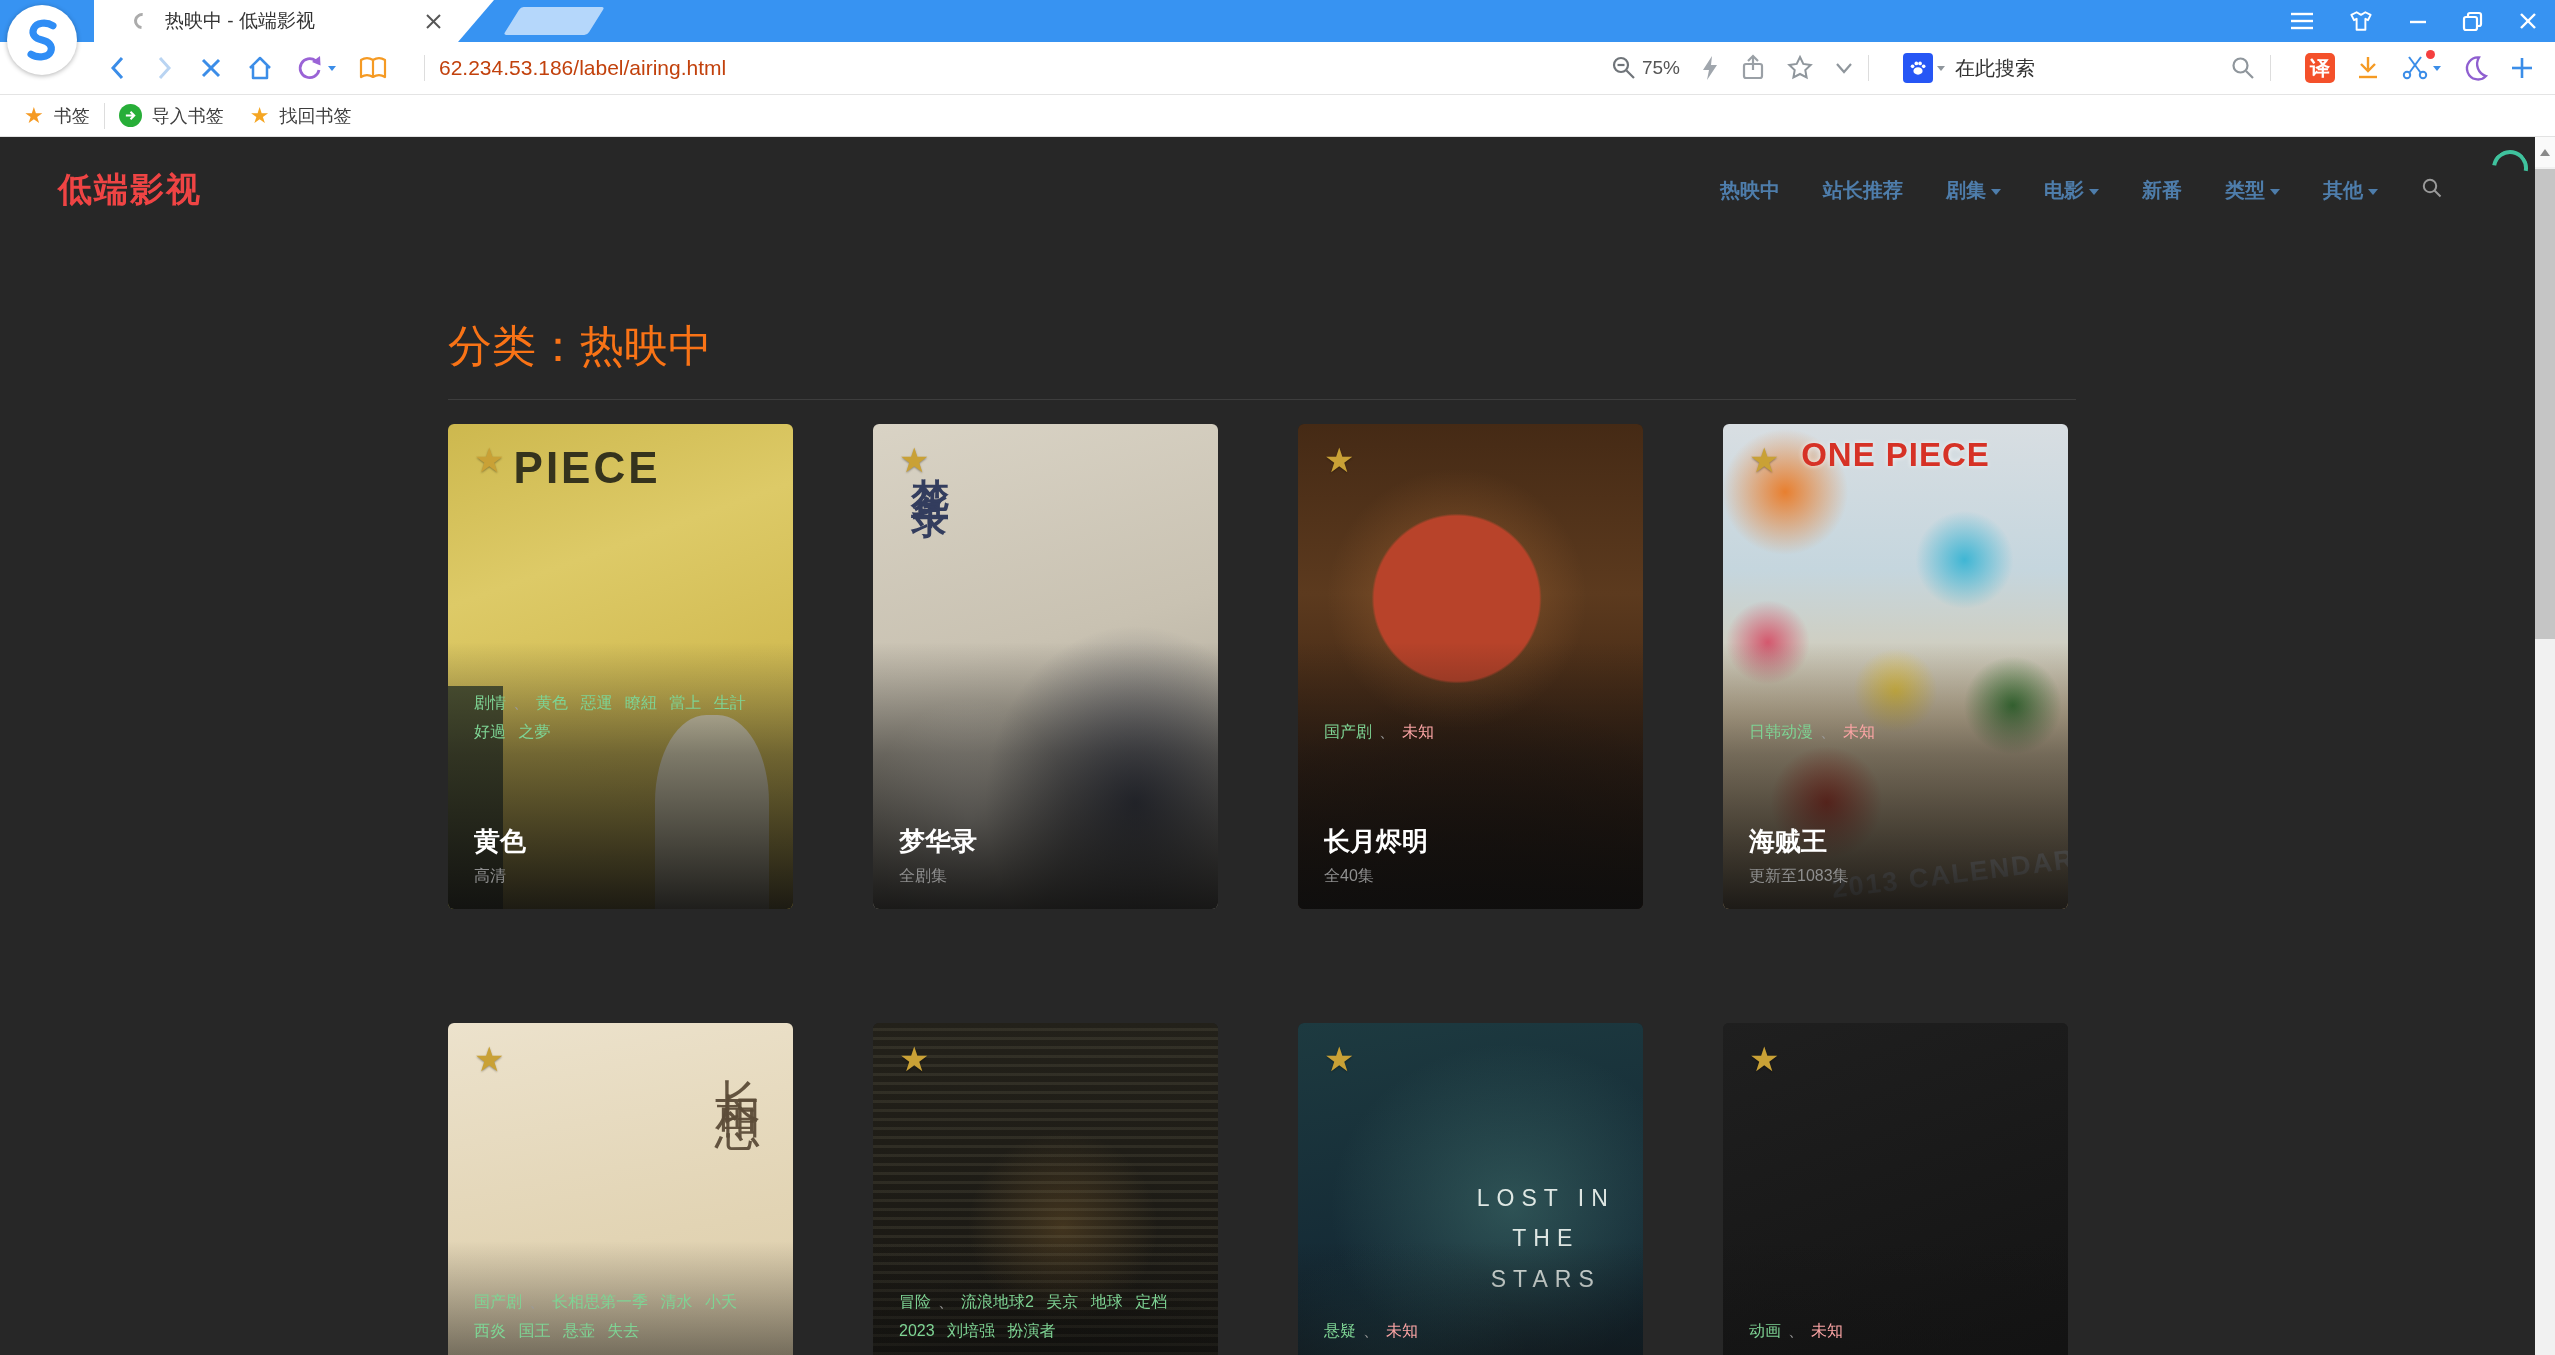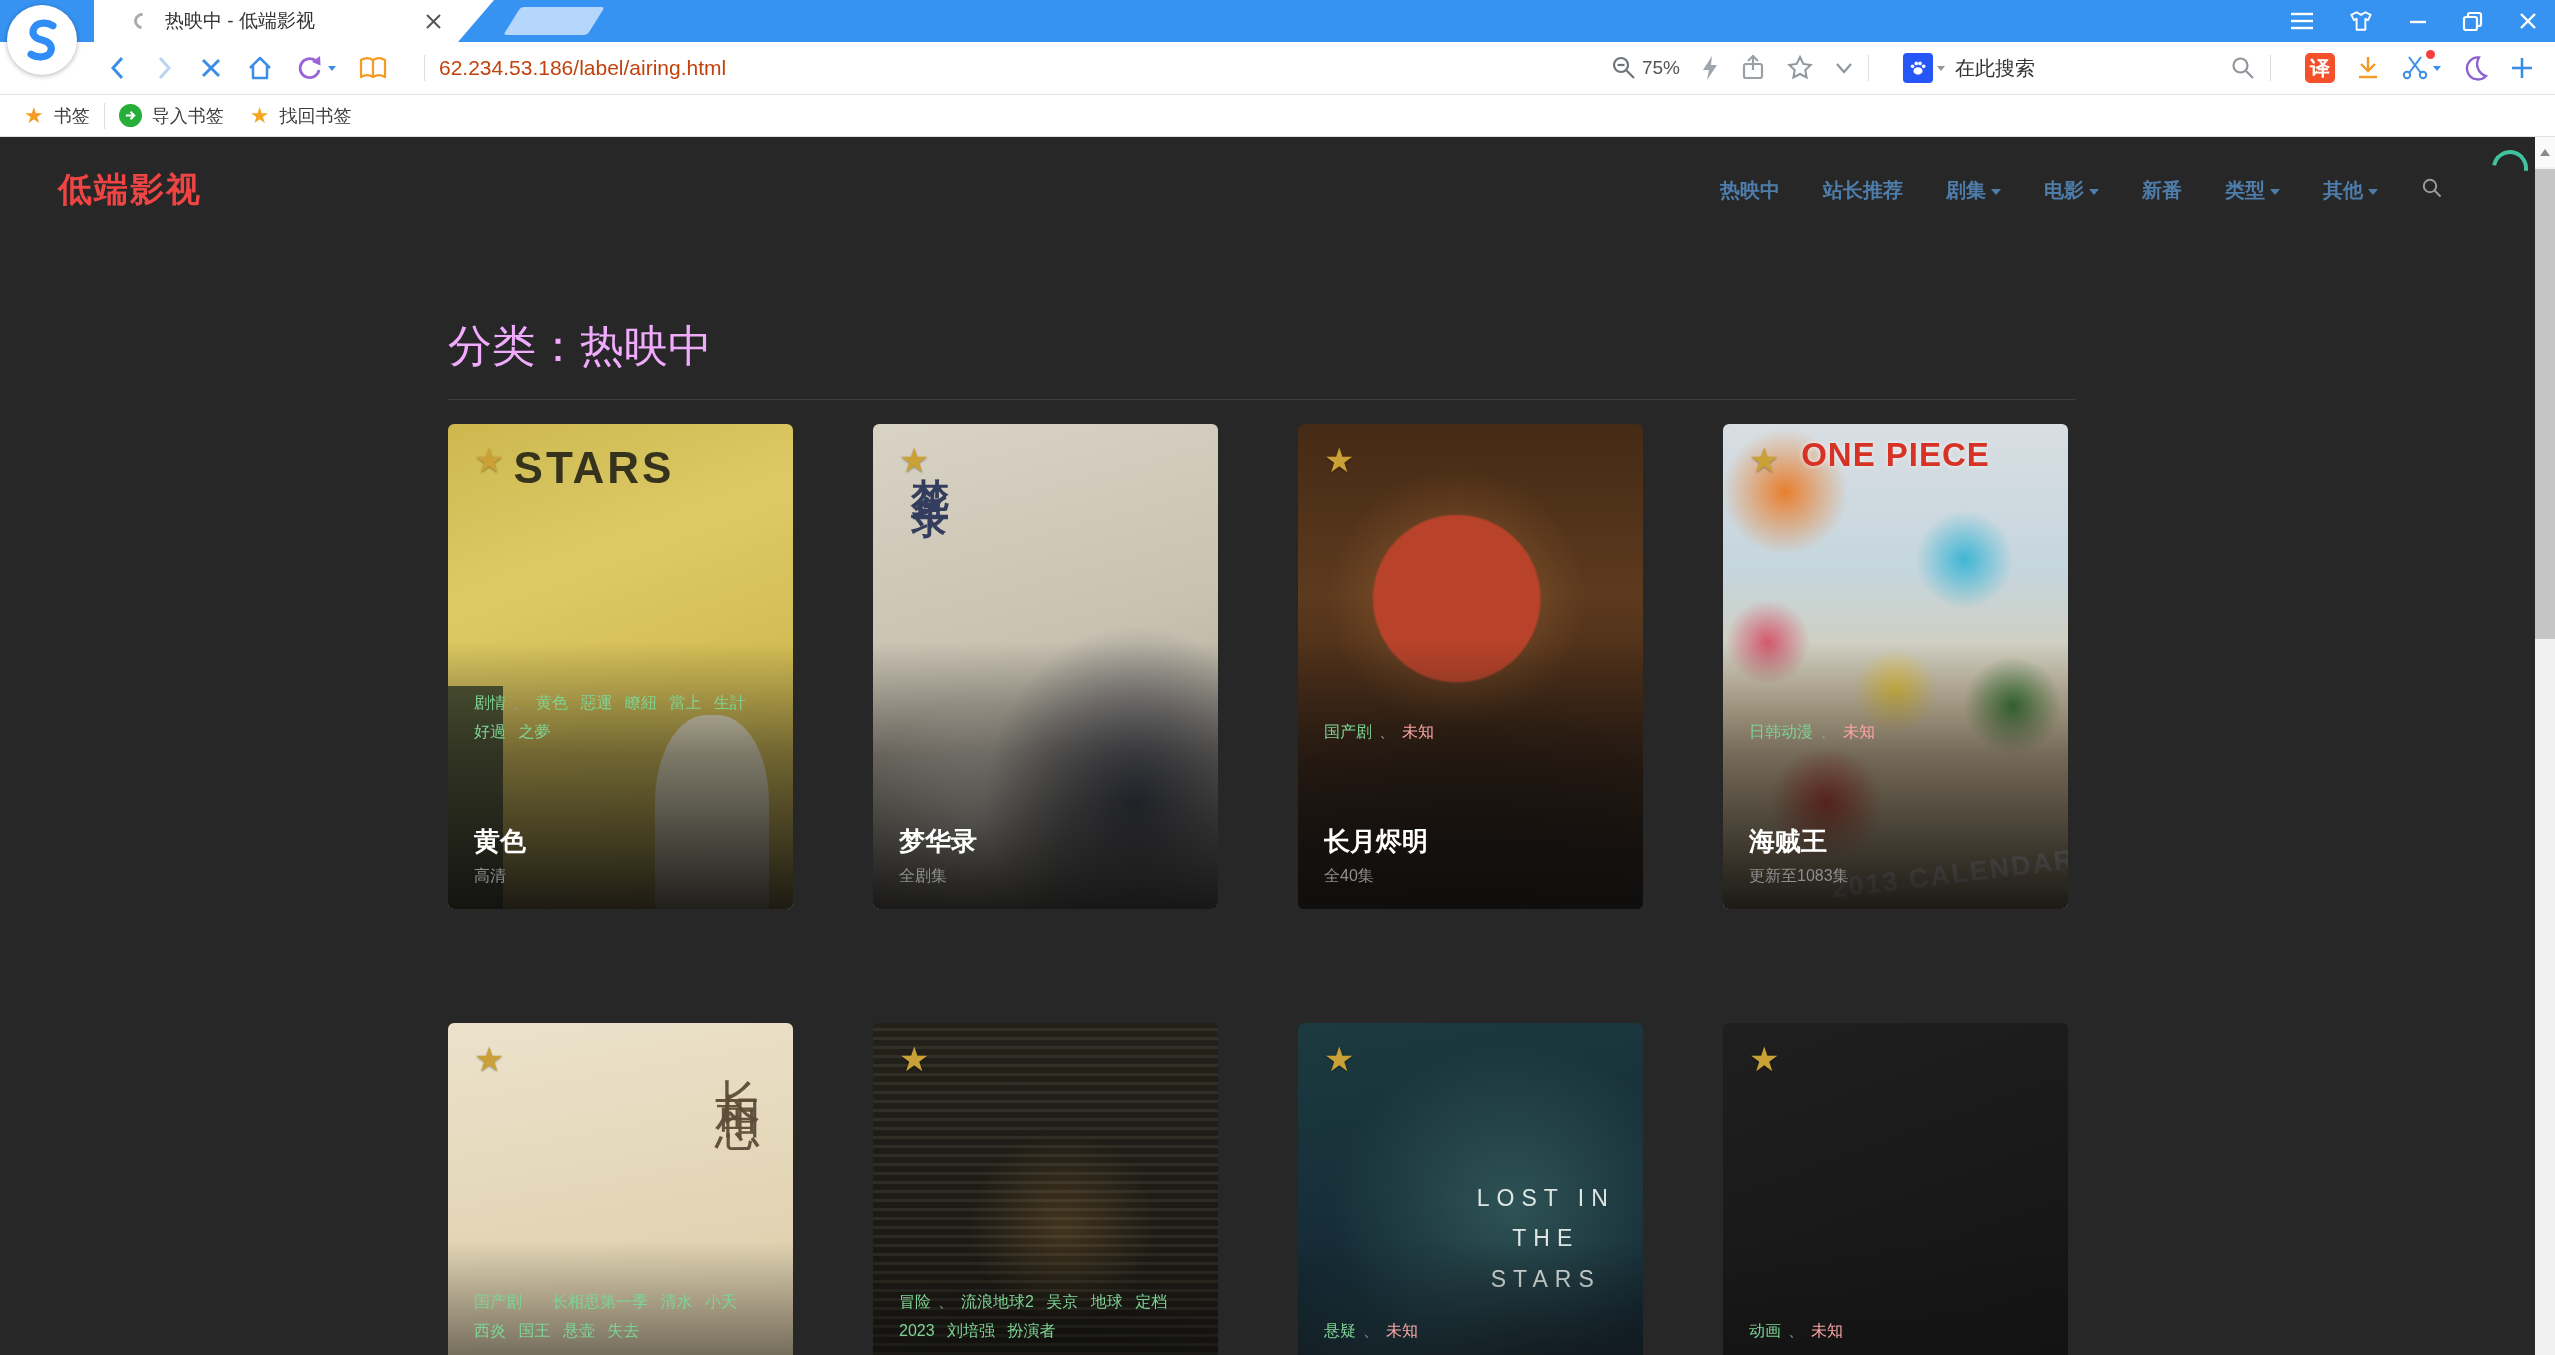--- a/index.html
+++ b/index.html
@@ -57,21 +57,21 @@
   .site-logo { position:absolute; left:58px; top:30px; font-size:34px; font-weight:bold;
     color:#ef4444; letter-spacing:2px; }
   .site-nav { position:absolute; right:92px; top:40px; display:flex; align-items:center; gap:43px;
     font-size:20px; font-weight:bold; color:#4e7dab; }
   .nav-item { display:flex; align-items:center; white-space:nowrap; }
   .nav-caret { width:0; height:0; border-left:5px solid transparent; border-right:5px solid transparent;
     border-top:6px solid #4e7dab; margin-left:5px; margin-top:3px; }
   .spinner { position:absolute; right:7px; top:13px; width:36px; height:36px; border-radius:50%;
     border:4px solid transparent; border-top-color:#3fc29d; border-right-color:#3fc29d;
     transform:rotate(-35deg); }
-  .page-title { position:absolute; left:448px; top:180px; font-size:44px; color:#f0abfc; }
+  .page-title { position:absolute; left:448px; top:180px; font-size:44px; color:#f97316; }
   .divider { position:absolute; left:448px; top:262px; width:1628px; height:1px; background:#3d3d3d; }
   .grid { position:absolute; left:448px; top:287px; width:1620px; display:grid;
     grid-template-columns:repeat(4,345px); column-gap:80px; row-gap:114px; }
   .card { position:relative; width:345px; height:485px; border-radius:6px; overflow:hidden; background:#1c1c1c; }
   .poster { position:absolute; inset:0; }
   .shade { position:absolute; left:0; right:0; bottom:0; height:55%;
     background:linear-gradient(180deg,rgba(18,18,18,0) 0%,rgba(18,18,18,.5) 42%,rgba(14,14,14,.92) 100%); }
   .fav { position:absolute; left:26px; top:16px; font-size:34px; color:#c9a136;
     font-family:"DejaVu Sans",sans-serif; text-shadow:0 1px 2px rgba(0,0,0,.35); }
   .tags { position:absolute; left:26px; right:28px; bottom:163px; font-size:16px; line-height:29px;
@@ -389,21 +389,21 @@
 
   <div class="spinner"></div>
 
   <div class="page-title">分类：热映中</div>
   <div class="divider"></div>
 
   <div class="grid">
 
     <div class="card">
       <div class="poster p1">
-        <span class="art a1">STARS</span>
+        <span class="art a1">PIECE</span>
       </div>
       <div class="shade"></div>
       <span class="fav">★</span>
       <div class="tags">
         <span class="genre">剧情</span><span class="sep">、</span><span class="rest">黄色 惡運 瞭紐 當上 生計 好過 之夢</span>
       </div>
       <div class="ct">黄色</div>
       <div class="cm">高清</div>
     </div>
 

